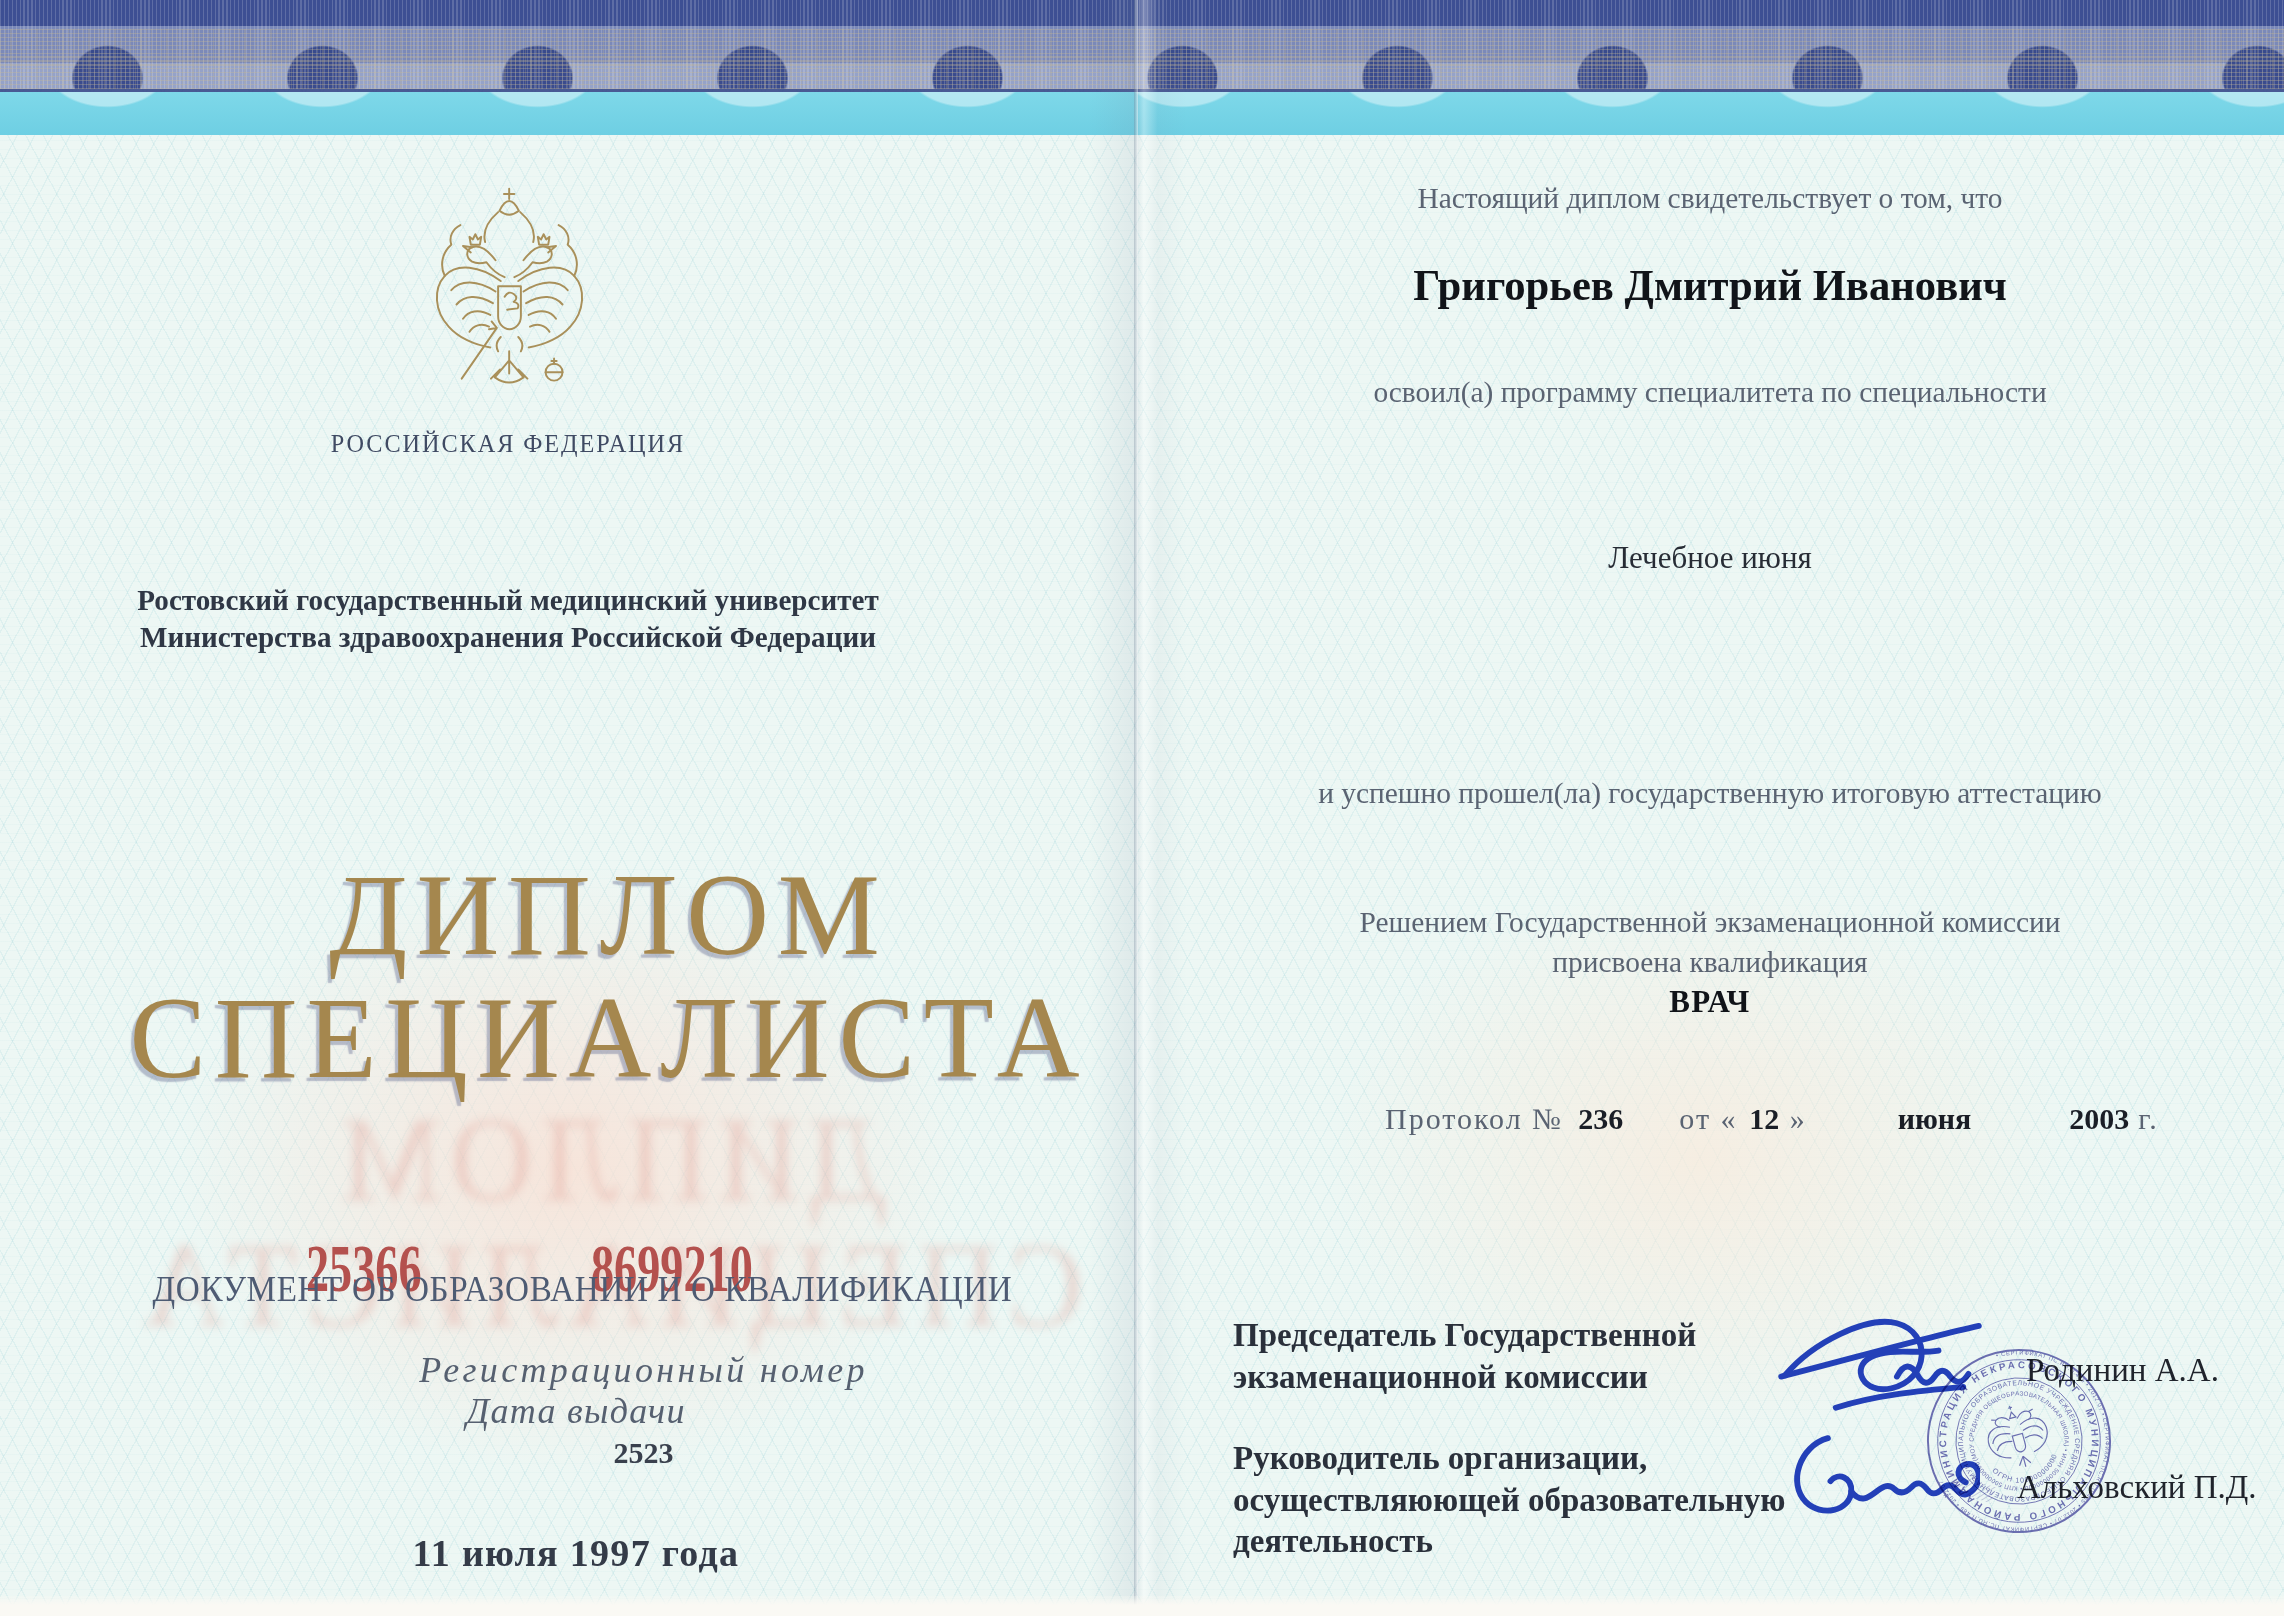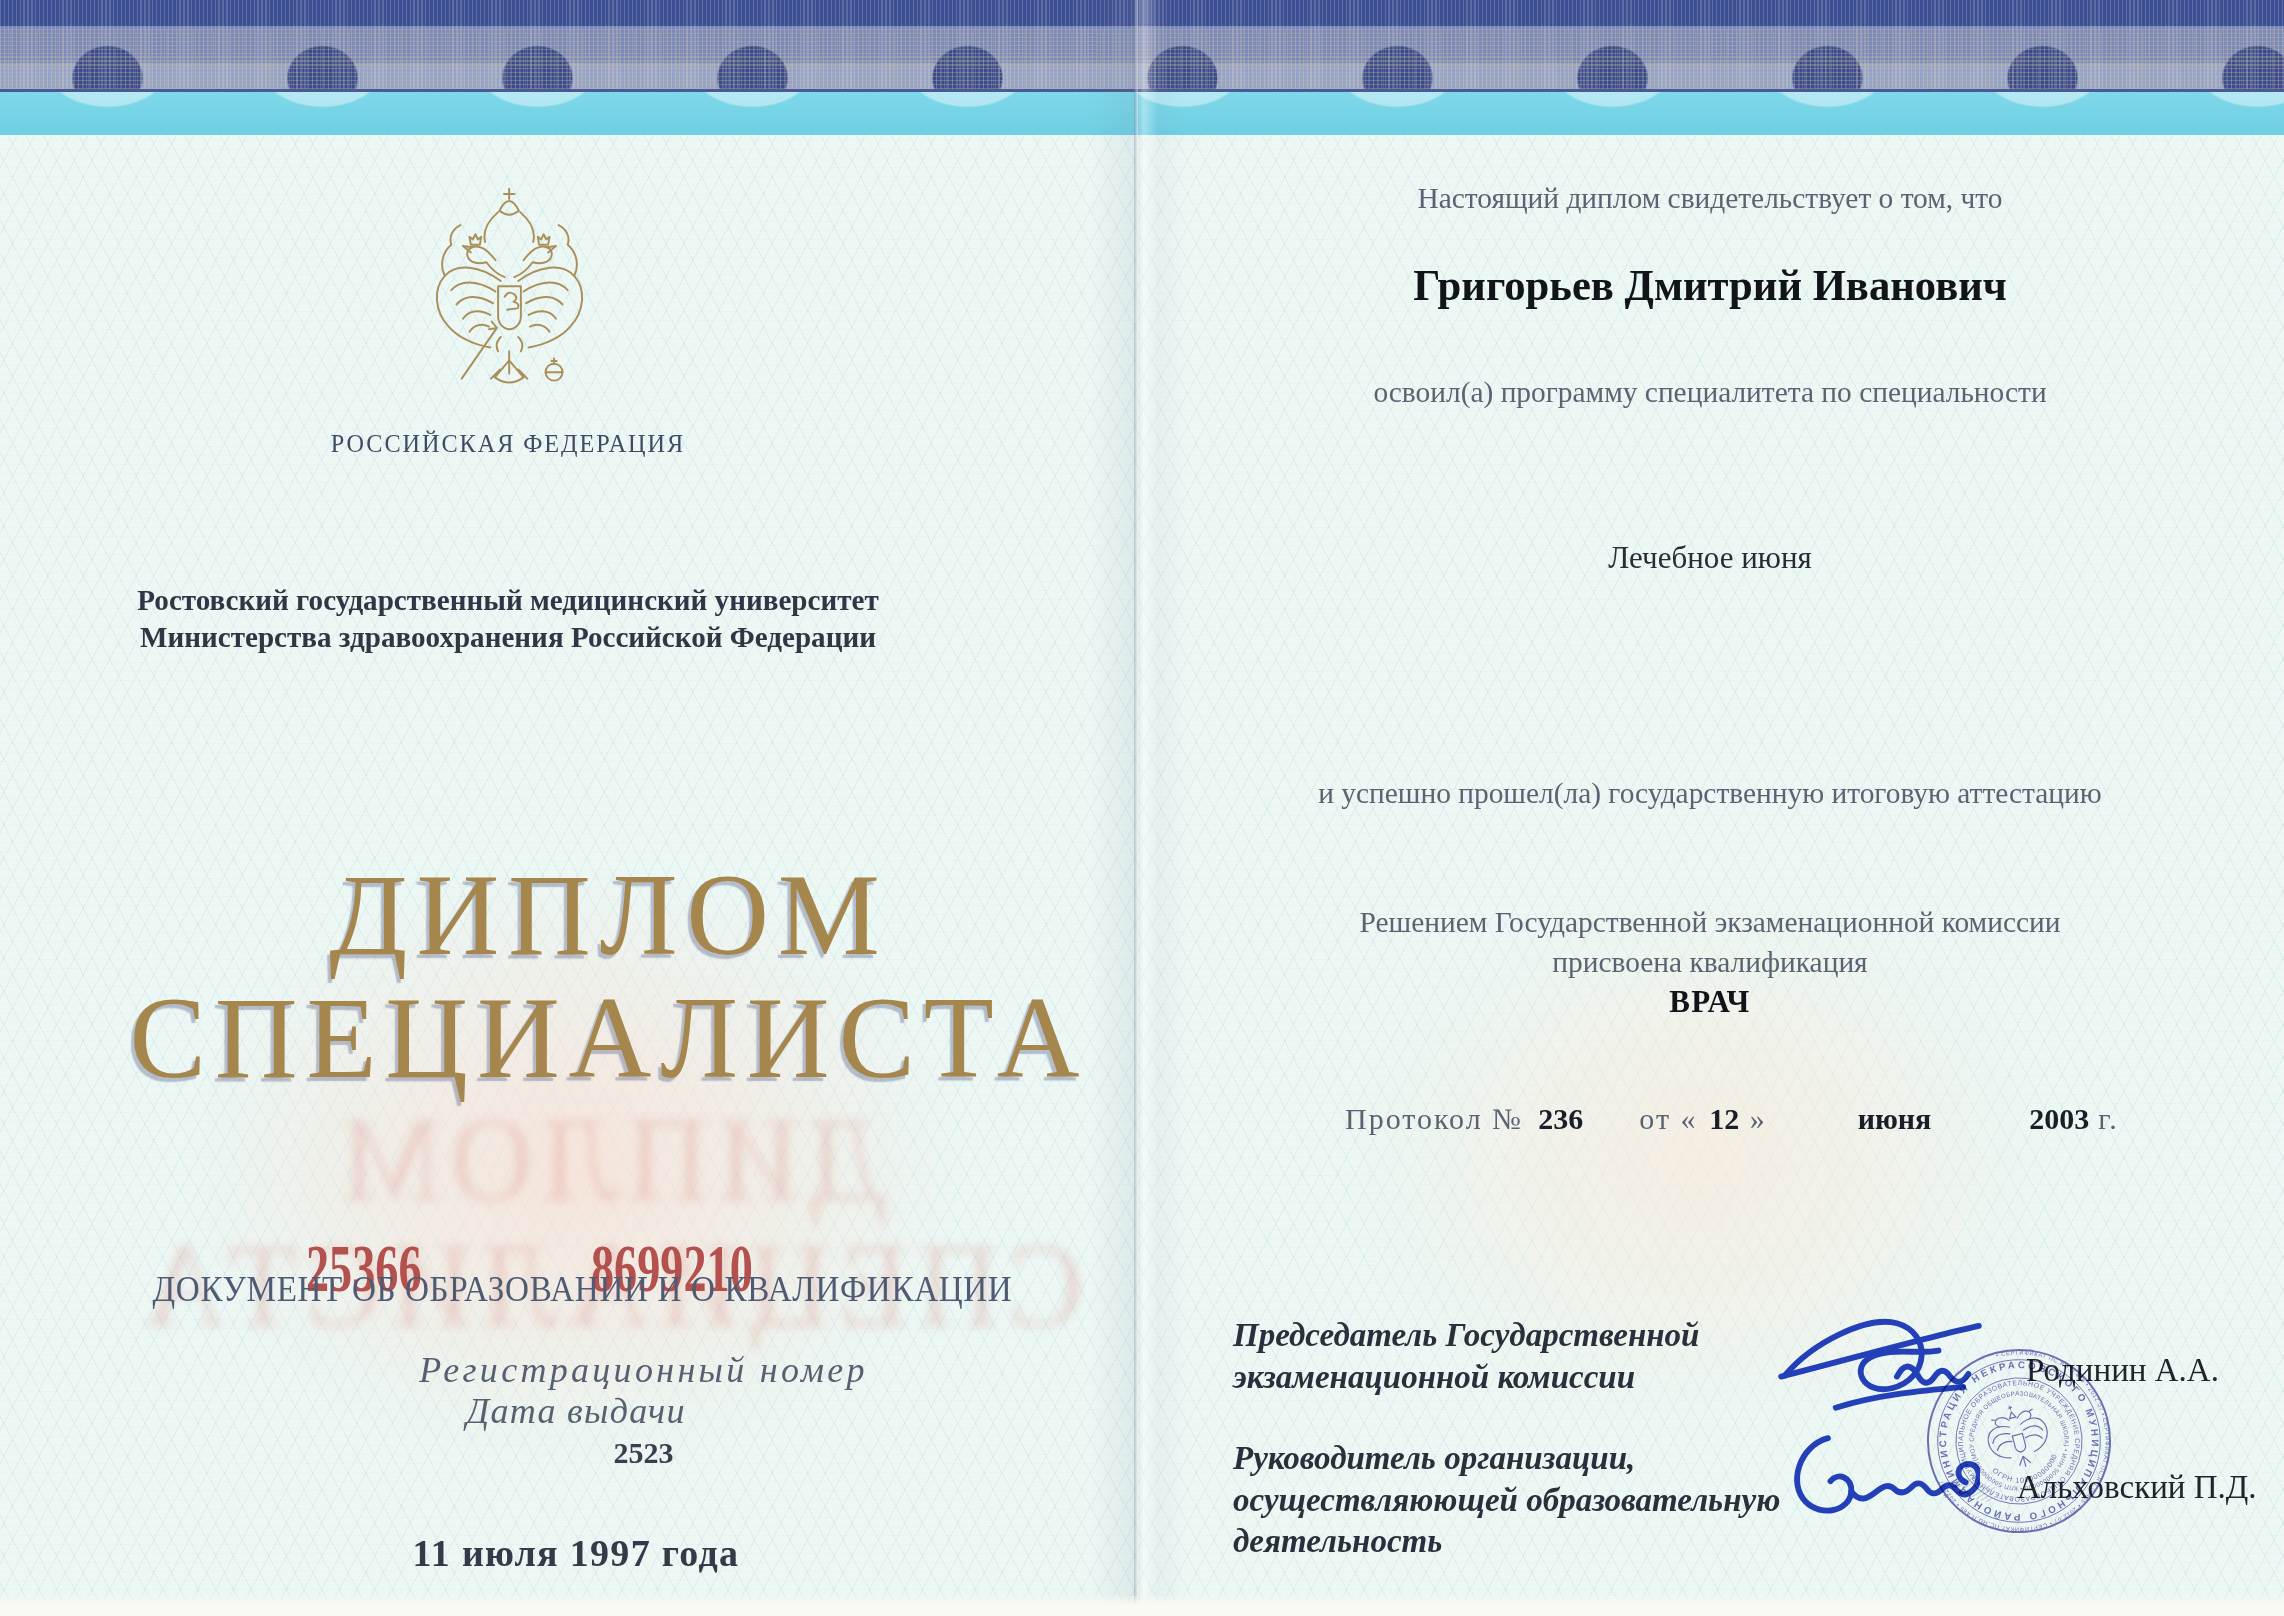--- a/index.html
+++ b/index.html
@@ -61,25 +61,25 @@
   .dateval{top:1531px;font-weight:bold;font-size:38px;letter-spacing:1.3px;color:#343b48;}
   .intro{top:181px;font-size:30px;transform:scaleX(.98);}
   .name{top:260px;font-size:44px;font-weight:bold;color:#111419;transform:scaleX(.97);}
   .program{top:375px;font-size:30px;transform:scaleX(.98);}
   .spec{top:540px;font-size:31px;color:#272c35;}
   .attest{top:776px;font-size:30px;transform:scaleX(.98);}
   .dec1{top:905px;font-size:30px;transform:scaleX(.98);}
   .dec2{top:945px;font-size:30px;transform:scaleX(.98);}
   .qual{top:984px;font-size:31px;font-weight:bold;letter-spacing:1.3px;color:#101318;}
   .protocol{left:1345px;top:1102px;font-size:30px;display:flex;align-items:baseline;}
-  .p-g{color:#5a6372;letter-spacing:2px;}
+  .p-g{color:#5a6372;letter-spacing:2px;margin-left:40px;}
   .p-b{font-weight:bold;color:#1a1e26;}
   .m24{margin-left:15.6px;} .m62{margin-left:56px;} .m18{margin-left:11.7px;}
   .m16{margin-left:10.4px;} .m140{margin-left:91px;} .m150{margin-left:98px;} .m14{margin-left:9px;}
-  .sigblock{font-size:33px;font-weight:bold;font-style:italic;color:#2a303b;line-height:1.26;
+  .sigblock{font-size:33px;font-weight:bold;color:#2a303b;line-height:1.26;
             white-space:nowrap;text-align:left;}
   .chairman{left:1233px;top:1315px;}
   .head{left:1233px;top:1438px;}
   .offname{font-size:33px;color:#20242c;}
   .chairname{left:2026px;top:1352px;}
   .headname{left:2017px;top:1469px;}
   .sig{position:absolute;}
   .sig path{stroke:#2340b8;stroke-width:9;fill:none;stroke-linecap:round;stroke-linejoin:round;}
   .sig1{left:1776px;top:1297px;width:208px;height:124px;}
   .sig2{left:1785px;top:1421px;width:195px;height:98px;}

